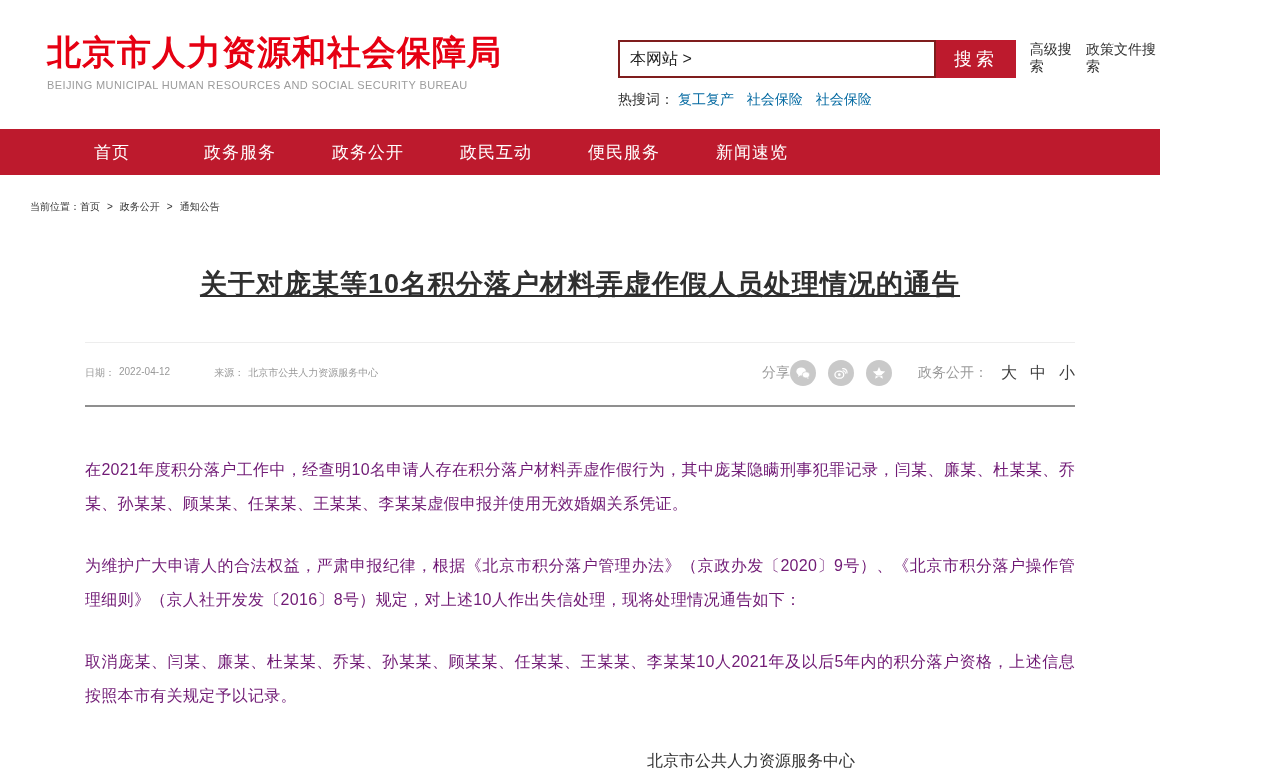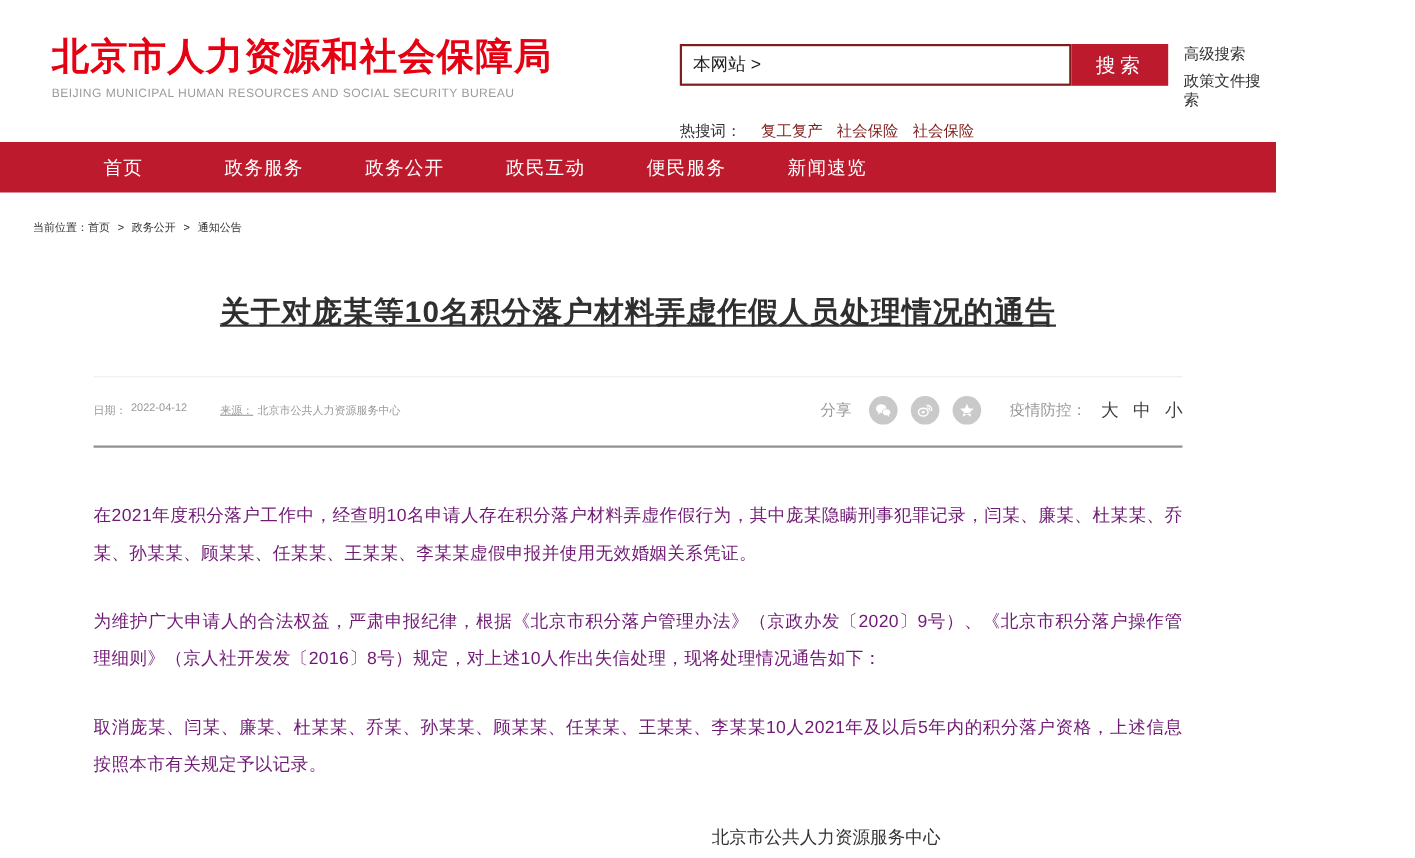--- a/index.html
+++ b/index.html
@@ -22,25 +22,25 @@
   .logo-block{position:absolute;left:47px;top:34px;cursor:pointer;}
   .logo-title{font-size:34px;font-weight:700;color:var(--logo-red);letter-spacing:1px;line-height:1.1;}
   .logo-sub{font-size:11px;color:#9c9c9c;margin-top:8px;letter-spacing:0.4px;}
 
   .search-area{position:absolute;left:618px;top:40px;}
   .search-row{display:flex;align-items:flex-start;}
   .search-box{width:357px;height:38px;border:2px solid #7f1d1d;display:flex;align-items:center;padding-left:10px;background:#fff;}
   .search-scope{font-size:16px;color:#222;white-space:nowrap;cursor:pointer;}
   .search-input{flex:1;height:100%;border:none;outline:none;font-size:15px;min-width:0;background:transparent;}
   .search-btn{width:88px;height:38px;background:var(--nav-red);color:#fff;font-size:18px;border:none;letter-spacing:4px;cursor:pointer;}
-  .search-links{margin-left:14px;display:flex;flex-direction:column;gap:7px;padding-top:1px;}
+  .search-links{margin-left:14px;display:flex;flex-direction:row;gap:7px;padding-top:1px;}
   .search-links a{font-size:14px;color:#333;text-decoration:none;line-height:1.2;cursor:pointer;}
   .hot-row{margin-top:13px;font-size:14px;color:#333;}
-  .hot-label{margin-right:14px;}
-  .hot-word{color:#7f1d1d;text-decoration:none;margin-right:9px;cursor:pointer;}
+  .hot-label{}
+  .hot-word{color:#0369a1;text-decoration:none;margin-right:9px;cursor:pointer;}
 
   .seal{position:absolute;left:1193px;top:28px;width:66px;text-align:center;cursor:pointer;}
   .seal-grid{width:58px;height:54px;border:3px solid var(--seal-red);display:grid;grid-template-columns:1fr 1fr;grid-template-rows:1fr 1fr;margin:0 auto;background:#fff;}
   .seal-cell{display:flex;align-items:center;justify-content:center;font-family:"Liberation Serif","DejaVu Serif",serif;font-weight:700;font-size:16px;color:var(--seal-red);line-height:1;}
   .seal-cell.tl{border-right:2px solid var(--seal-red);border-bottom:2px solid var(--seal-red);}
   .seal-cell.tr{border-bottom:2px solid var(--seal-red);background:var(--seal-red);color:#fff;}
   .seal-cell.bl{border-right:2px solid var(--seal-red);}
   .seal-cell.br{background:var(--seal-red);color:#fff;}
   .seal-caption{font-size:10px;font-weight:700;color:var(--seal-red);margin-top:3px;letter-spacing:0.2px;}
 
@@ -53,24 +53,24 @@
   .breadcrumb{margin-top:25px;font-size:10px;color:#333;}
   .breadcrumb a{color:#333;text-decoration:none;cursor:pointer;}
   .crumb-sep{margin:0 7px;color:#333;}
 
   .article{padding:0 55px;}
   .article-title{margin:52px 0 0;text-align:center;font-size:27px;font-weight:600;color:#2f2f2f;letter-spacing:1px;text-decoration:underline;}
 
   .meta-row{margin-top:40px;border-top:1px solid #ededed;border-bottom:2px solid #8f8f8f;padding:17px 0 19px;display:flex;justify-content:space-between;align-items:center;}
   .meta-left{font-size:10px;color:var(--meta-gray);display:flex;align-items:flex-start;}
   .meta-date-value{margin-left:4px;}
-  .meta-source-label{margin-left:30px;text-decoration:underline;}
+  .meta-source-label{margin-left:44px;}
   .meta-source-value{margin-left:4px;}
   .meta-right{display:flex;align-items:center;font-size:14px;color:var(--meta-gray);}
-  .share-label{margin-right:16px;text-align:center;}
+  .share-label{text-align:center;}
   .share-icon{width:26px;height:26px;border-radius:50%;background:#c9c9c9;margin-right:12px;display:flex;align-items:center;justify-content:center;cursor:pointer;flex:none;}
   .share-icon svg{display:block;}
   .font-size-label{margin-left:14px;}
   .font-size-option{color:#3f3f3f;font-size:16px;margin-left:13px;text-decoration:none;cursor:pointer;}
 
   .article-body{margin-top:46px;}
   .body-para{margin:0 0 27px;font-size:16px;line-height:2.15;color:#701a75;text-align:justify;letter-spacing:0.3px;}
   .signature{margin:38px 220px 0 0;text-align:right;font-size:16px;color:#333;}
 </style>
 </head>
@@ -161,21 +161,21 @@
             </svg>
           </span>
 
           <span class="share-icon">
             <svg width="16" height="16" viewBox="0 0 24 24">
               <path d="M12 3 L14.7 9.1 L21.3 9.8 L16.4 14.2 L17.8 20.7 L12 17.4 L6.2 20.7 L7.6 14.2 L2.7 9.8 L9.3 9.1 Z" fill="#ffffff"></path>
               <path d="M7 15.5 C10 17 14 17 17 15" fill="none" stroke="#c9c9c9" stroke-width="1.3"></path>
             </svg>
           </span>
 
-          <span class="font-size-label">疫情防控：</span>
+          <span class="font-size-label">政务公开：</span>
           <a href="#" class="font-size-option">大</a>
           <a href="#" class="font-size-option">中</a>
           <a href="#" class="font-size-option">小</a>
         </div>
       </div>
 
       <div class="article-body">
         <p class="body-para">在2021年度积分落户工作中，经查明10名申请人存在积分落户材料弄虚作假行为，其中庞某隐瞒刑事犯罪记录，闫某、廉某、杜某某、乔某、孙某某、顾某某、任某某、王某某、李某某虚假申报并使用无效婚姻关系凭证。</p>
         <p class="body-para">为维护广大申请人的合法权益，严肃申报纪律，根据《北京市积分落户管理办法》（京政办发〔2020〕9号）、《北京市积分落户操作管理细则》（京人社开发发〔2016〕8号）规定，对上述10人作出失信处理，现将处理情况通告如下：</p>
         <p class="body-para">取消庞某、闫某、廉某、杜某某、乔某、孙某某、顾某某、任某某、王某某、李某某10人2021年及以后5年内的积分落户资格，上述信息按照本市有关规定予以记录。</p>

